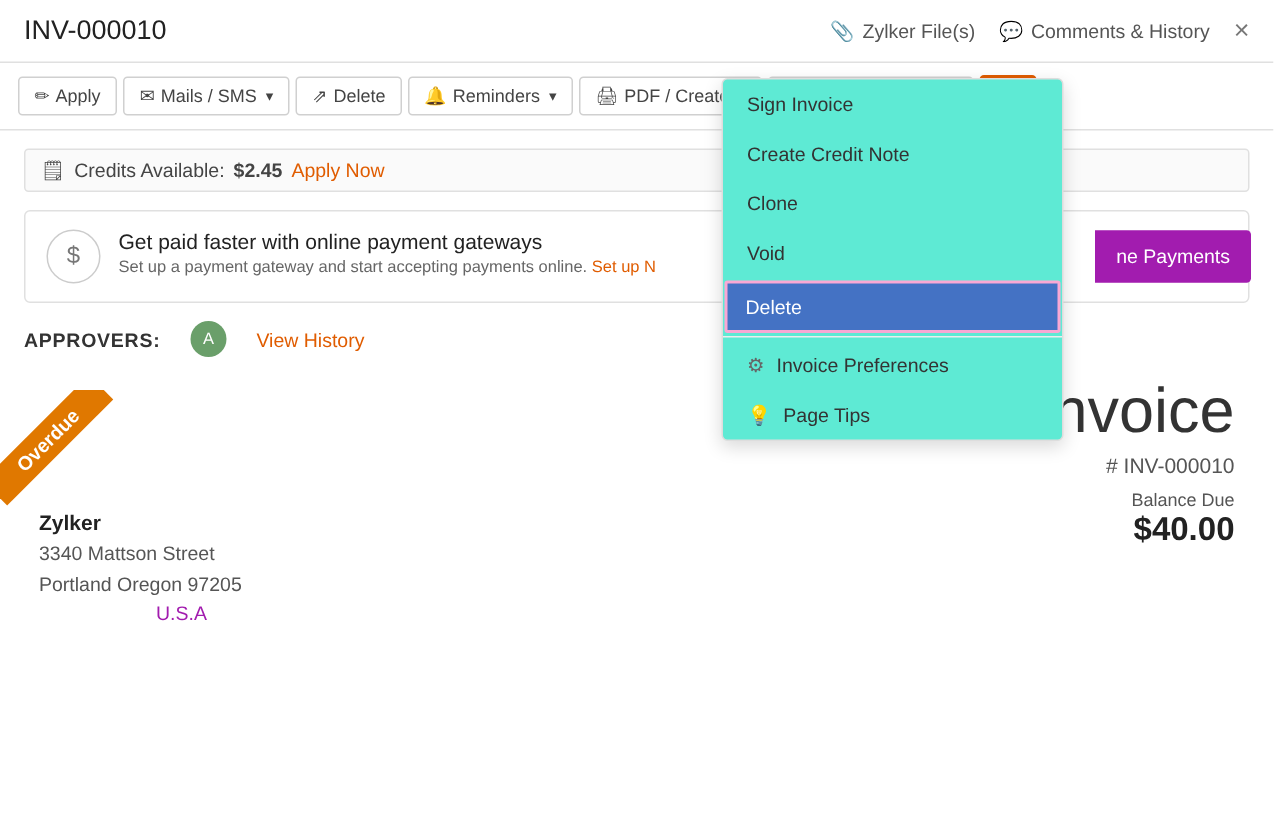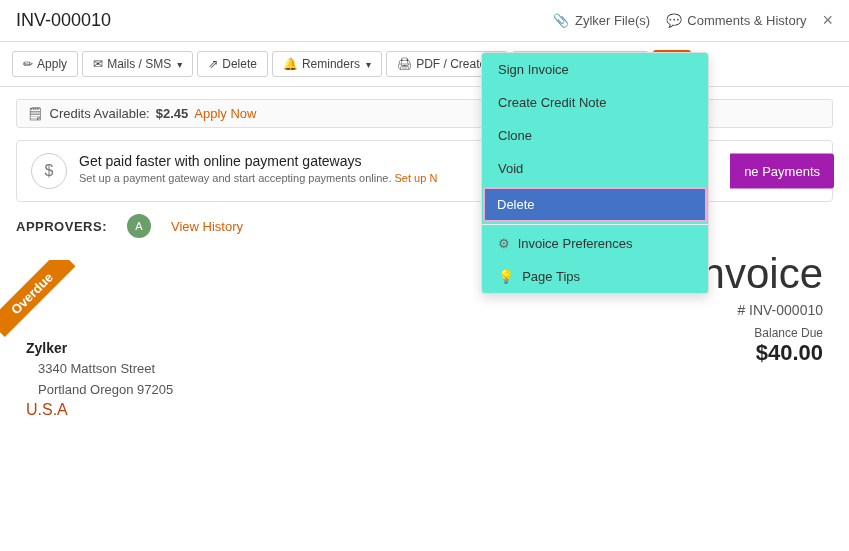--- a/index.html
+++ b/index.html
@@ -158,22 +158,22 @@
       color: #fff;
       text-align: center;
       font-size: 13px;
       font-weight: bold;
       transform: rotate(-45deg);
       transform-origin: center;
       padding: 4px 0;
     }
     .invoice-address { margin-top: 90px; margin-left: 10px; }
     .invoice-address .company { font-weight: bold; font-size: 14px; color: #222; margin-bottom: 3px; }
-    .invoice-address .addr-line { color: #555; font-size: 13px; line-height: 1.6; margin-left: 12px; }
-    .invoice-address .country { color: #c2410c; font-size: 16px; }
+    .invoice-address .addr-line { color: #555; font-size: 13px; line-height: 1.6; }
+    .invoice-address .country { color: #a21caf; font-size: 13px; text-align: center; }
 
     
     .invoice-right { margin-left: auto; text-align: right; padding-right: 10px; }
     .invoice-title { font-size: 42px; color: #333; font-weight: normal; margin-bottom: 4px; }
     .invoice-number { font-size: 14px; color: #555; margin-bottom: 8px; }
     .balance-due-label { font-size: 12px; color: #555; }
     .balance-due-amount { font-size: 22px; font-weight: bold; color: #222; }
 
     
     .dropdown-menu {

